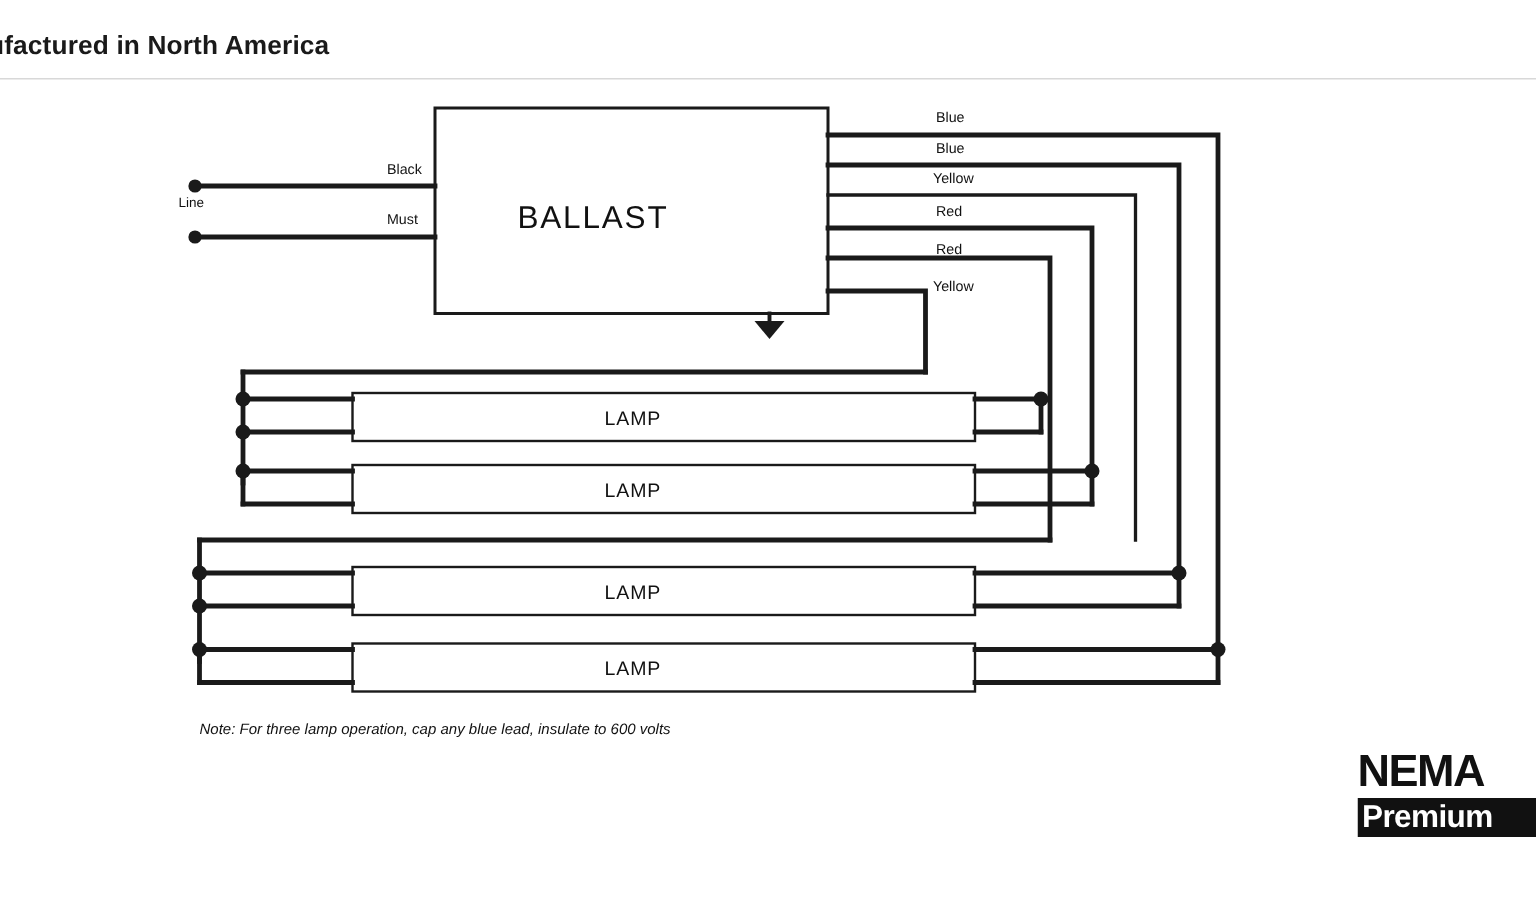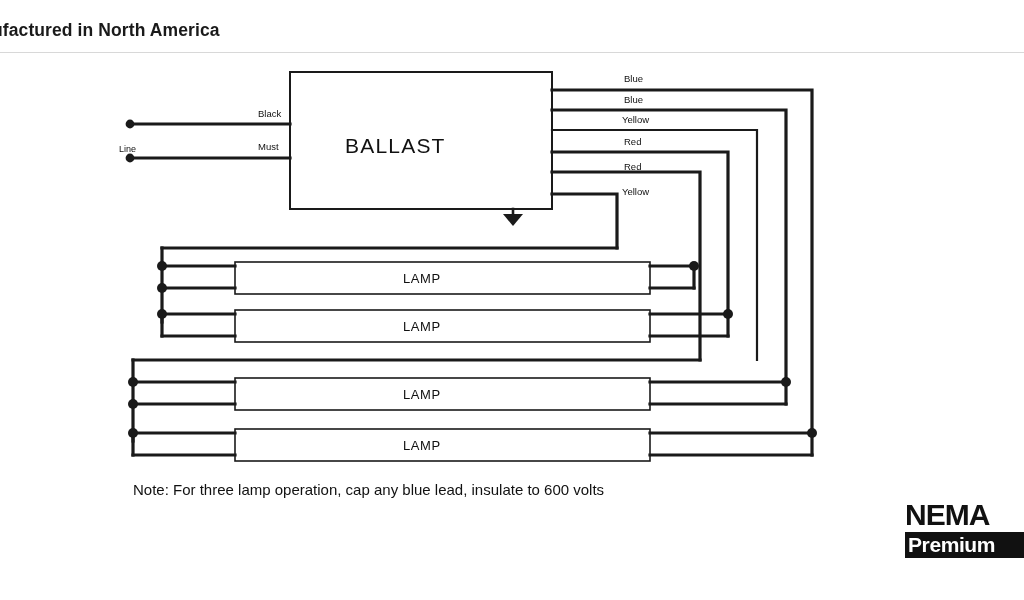--- a/index.html
+++ b/index.html
@@ -45,23 +45,24 @@
   .lamp-text{
     position:absolute;
     font-size:13px;
     letter-spacing:.6px;
     color:#111;
     white-space:nowrap;
     text-align:center;
   }
   .note{
     position:absolute;
-    font-size:15px;
-    color:#111;
-    white-space:nowrap;
+    font-size:10px;
+    color:#111;
+    white-space:nowrap;
+    font-style:italic;
   }
   .grounded{
     position:absolute;
     font-size:16px;
     font-weight:bold;
     color:#111;
     white-space:nowrap;
     letter-spacing:.2px;
   }
 
@@ -172,21 +173,21 @@
       <line x1="133" y1="433" x2="133" y2="455" stroke-width="3.2"></line>
       <line x1="650" y1="433" x2="812" y2="433" stroke-width="3.2"></line>
       <line x1="650" y1="455" x2="812" y2="455" stroke-width="3.2"></line>
       <line x1="812" y1="433" x2="812" y2="455" stroke-width="3.2"></line>
       <circle cx="133" cy="433" r="5" fill="#1a1a1a" stroke="none"></circle>
       <circle cx="812" cy="433" r="5" fill="#1a1a1a" stroke="none"></circle>
 
     </g>
   </svg>
 
-  <div class="lbl lbl-line" style="left:80px; top:144px;text-align:right;">Line</div>
+  <div class="lbl lbl-line" style="left:80px; top:130px;text-align:right;">Line</div>
   <div class="lbl" style="left:219px; top:108px;">Black</div>
   <div class="lbl" style="left:219px; top:141px;">Must</div>
 
   <div class="ballast-text" style="left:345px; top:134px;">BALLAST</div>
 
   <div class="lbl" style="left:585px; top:73px;">Blue</div>
   <div class="lbl" style="left:585px; top:94px;">Blue</div>
   <div class="lbl" style="left:583px; top:114px;">Yellow</div>
   <div class="lbl" style="left:585px; top:136px;">Red</div>
   <div class="lbl" style="left:585px; top:161px;">Red</div>

